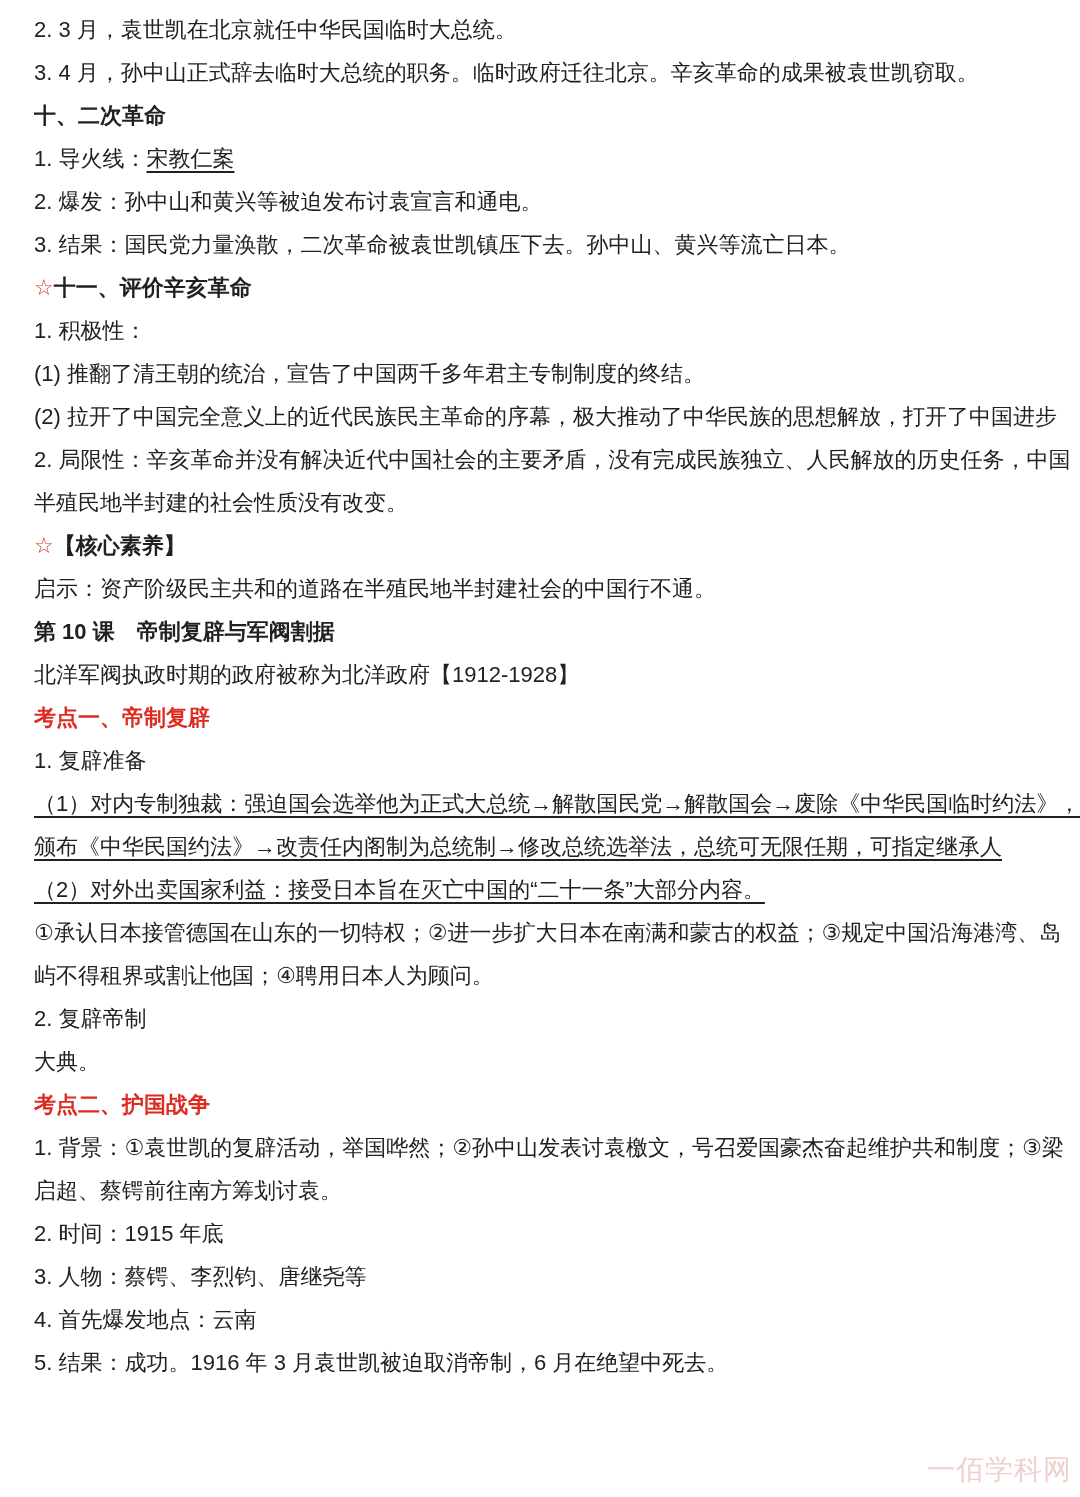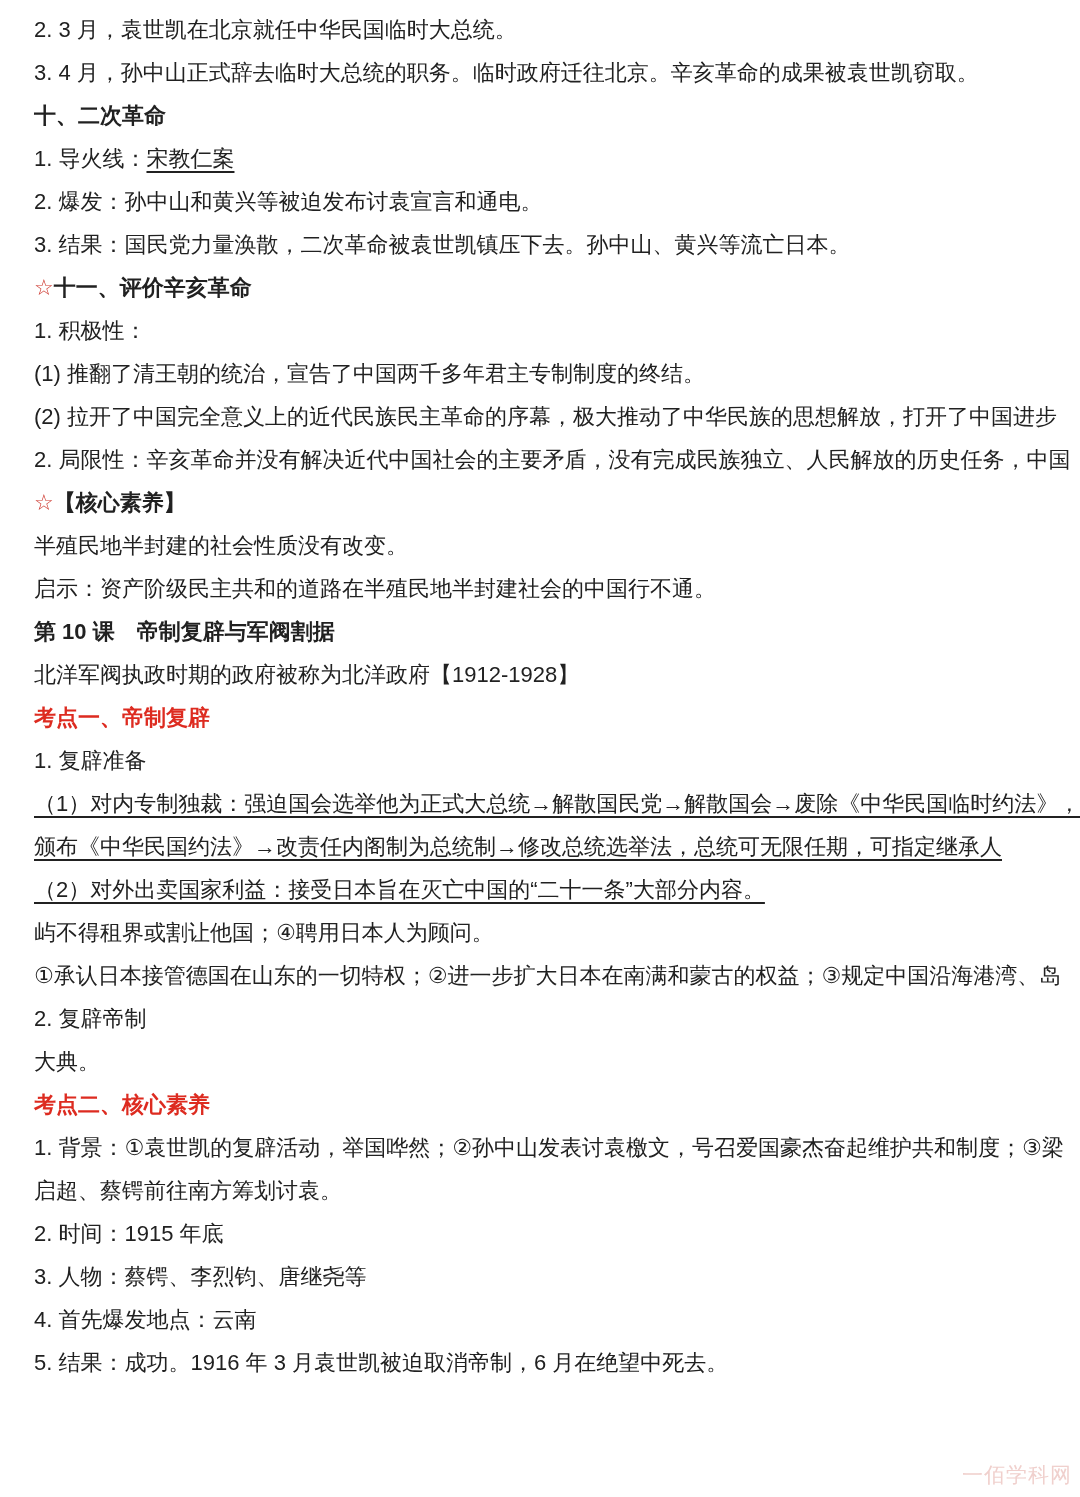--- a/index.html
+++ b/index.html
@@ -35,21 +35,21 @@
     text-decoration-thickness:2px;
     text-underline-offset:5px;
   }
   .kai{
     font-family:"Liberation Serif","DejaVu Serif",serif;
   }
   .watermark{
     position:absolute;
     right:8px;
     bottom:8px;
-    font-size:21px;
+    font-size:28px;
     color:var(--wm);
     letter-spacing:1px;
     text-align:center;
   }
 </style>
 </head>
 <body>
 
 <main class="doc">
   <div>
@@ -57,35 +57,35 @@
       <p class="line"><span>3. 4 月，孙中山正式辞去临时大总统的职务。临时政府迁往北京。辛亥革命的成果被袁世凯窃取。</span></p>
       <p class="line"><span class="bold">十、二次革命</span></p>
       <p class="line"><span>1. 导火线：</span><span class="u">宋教仁案</span></p>
       <p class="line"><span>2. 爆发：孙中山和黄兴等被迫发布讨袁宣言和通电。</span></p>
       <p class="line"><span>3. 结果：国民党力量涣散，二次革命被袁世凯镇压下去。孙中山、黄兴等流亡日本。</span></p>
       <p class="line"><span class="star">☆</span><span class="bold">十一、评价辛亥革命</span></p>
       <p class="line"><span>1. 积极性：</span></p>
       <p class="line"><span>(1) 推翻了清王朝的统治，宣告了中国两千多年君主专制制度的终结。</span></p>
       <p class="line"><span>(2) 拉开了中国完全意义上的近代民族民主革命的序幕，极大推动了中华民族的思想解放，打开了中国进步</span></p>
       <p class="line"><span>2. 局限性：辛亥革命并没有解决近代中国社会的主要矛盾，没有完成民族独立、人民解放的历史任务，中国</span></p>
+      <p class="line"><span>半殖民地半封建的社会性质没有改变。</span></p>
       <p class="line"><span class="star">☆</span><span class="bold">【核心素养】</span></p>
-      <p class="line"><span>半殖民地半封建的社会性质没有改变。</span></p>
       <p class="line"><span>启示：</span><span class="kai">资产阶级民主共和的道路在半殖民地半封建社会的中国行不通。</span></p>
       <p class="line center"><span class="bold">第 10 课　帝制复辟与军阀割据</span></p>
       <p class="line"><span>北洋军阀执政时期的政府被称为北洋政府【1912-1928】</span></p>
       <p class="line"><span class="bold red">考点一、帝制复辟</span></p>
       <p class="line"><span>1. 复辟准备</span></p>
       <p class="line"><span class="u">（1）对内专制独裁：强迫国会选举他为正式大总统→解散国民党→解散国会→废除《中华民国临时约法》，</span></p>
       <p class="line"><span class="u">颁布《中华民国约法》→改责任内阁制为总统制→修改总统选举法，总统可无限任期，可指定继承人</span></p>
       <p class="line"><span class="u">（2）对外出卖国家利益：接受日本旨在灭亡中国的“二十一条”大部分内容。</span></p>
+      <p class="line"><span>①承认日本接管德国在山东的一切特权；②进一步扩大日本在南满和蒙古的权益；③规定中国沿海港湾、岛</span></p>
       <p class="line"><span>屿不得租界或割让他国；④聘用日本人为顾问。</span></p>
-      <p class="line"><span>①承认日本接管德国在山东的一切特权；②进一步扩大日本在南满和蒙古的权益；③规定中国沿海港湾、岛</span></p>
       <p class="line"><span>2. 复辟帝制</span></p>
       <p class="line"><span>大典。</span></p>
-      <p class="line"><span class="bold red">考点二、核心素养</span></p>
+      <p class="line"><span class="bold red">考点二、护国战争</span></p>
       <p class="line"><span>1. 背景：①袁世凯的复辟活动，举国哗然；②孙中山发表讨袁檄文，号召爱国豪杰奋起维护共和制度；③梁</span></p>
       <p class="line"><span>启超、蔡锷前往南方筹划讨袁。</span></p>
       <p class="line"><span>2. 时间：1915 年底</span></p>
       <p class="line"><span>3. 人物：蔡锷、李烈钧、唐继尧等</span></p>
       <p class="line"><span>4. 首先爆发地点：云南</span></p>
       <p class="line"><span>5. 结果：成功。1916 年 3 月袁世凯被迫取消帝制，6 月在绝望中死去。</span></p>
     </div>
 </main>
 
 <div class="watermark">一佰学科网</div>

